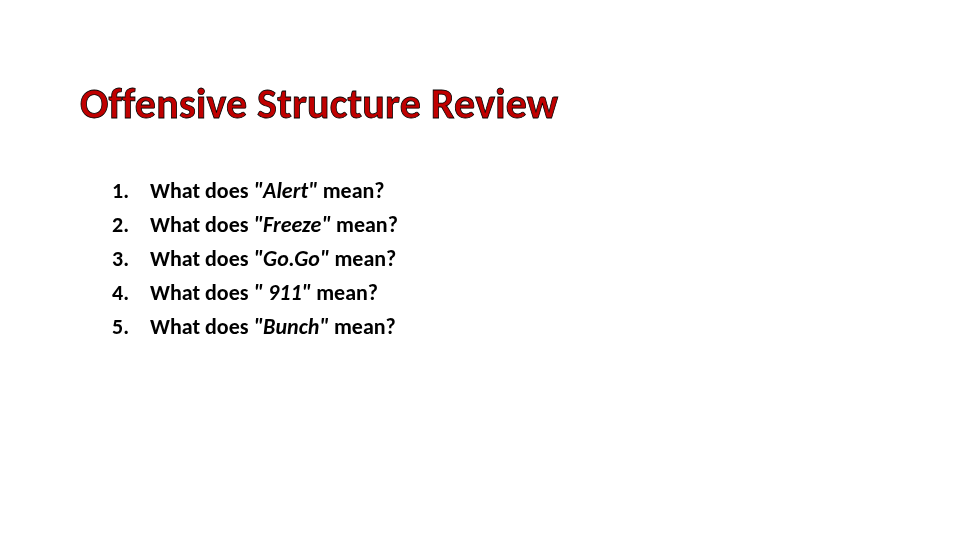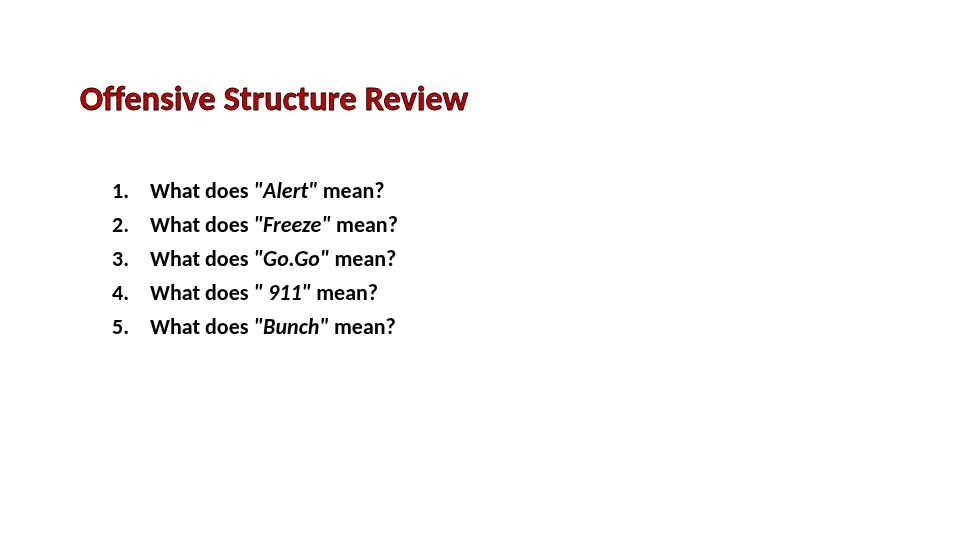--- a/index.html
+++ b/index.html
@@ -14,21 +14,21 @@
   .slide {
     position: relative;
     width: 960px;
     height: 540px;
     box-sizing: border-box;
   }
   .title {
     position: absolute;
     left: 80px;
     top: 78px;
-    font-size: 34px;
+    font-size: 42px;
     font-weight: 700;
     color: #c00000;
     -webkit-text-stroke: 0.8px #000;
     letter-spacing: 0.2px;
   }
   .list {
     position: absolute;
     left: 112px;
     top: 175px;
     font-size: 22px;

